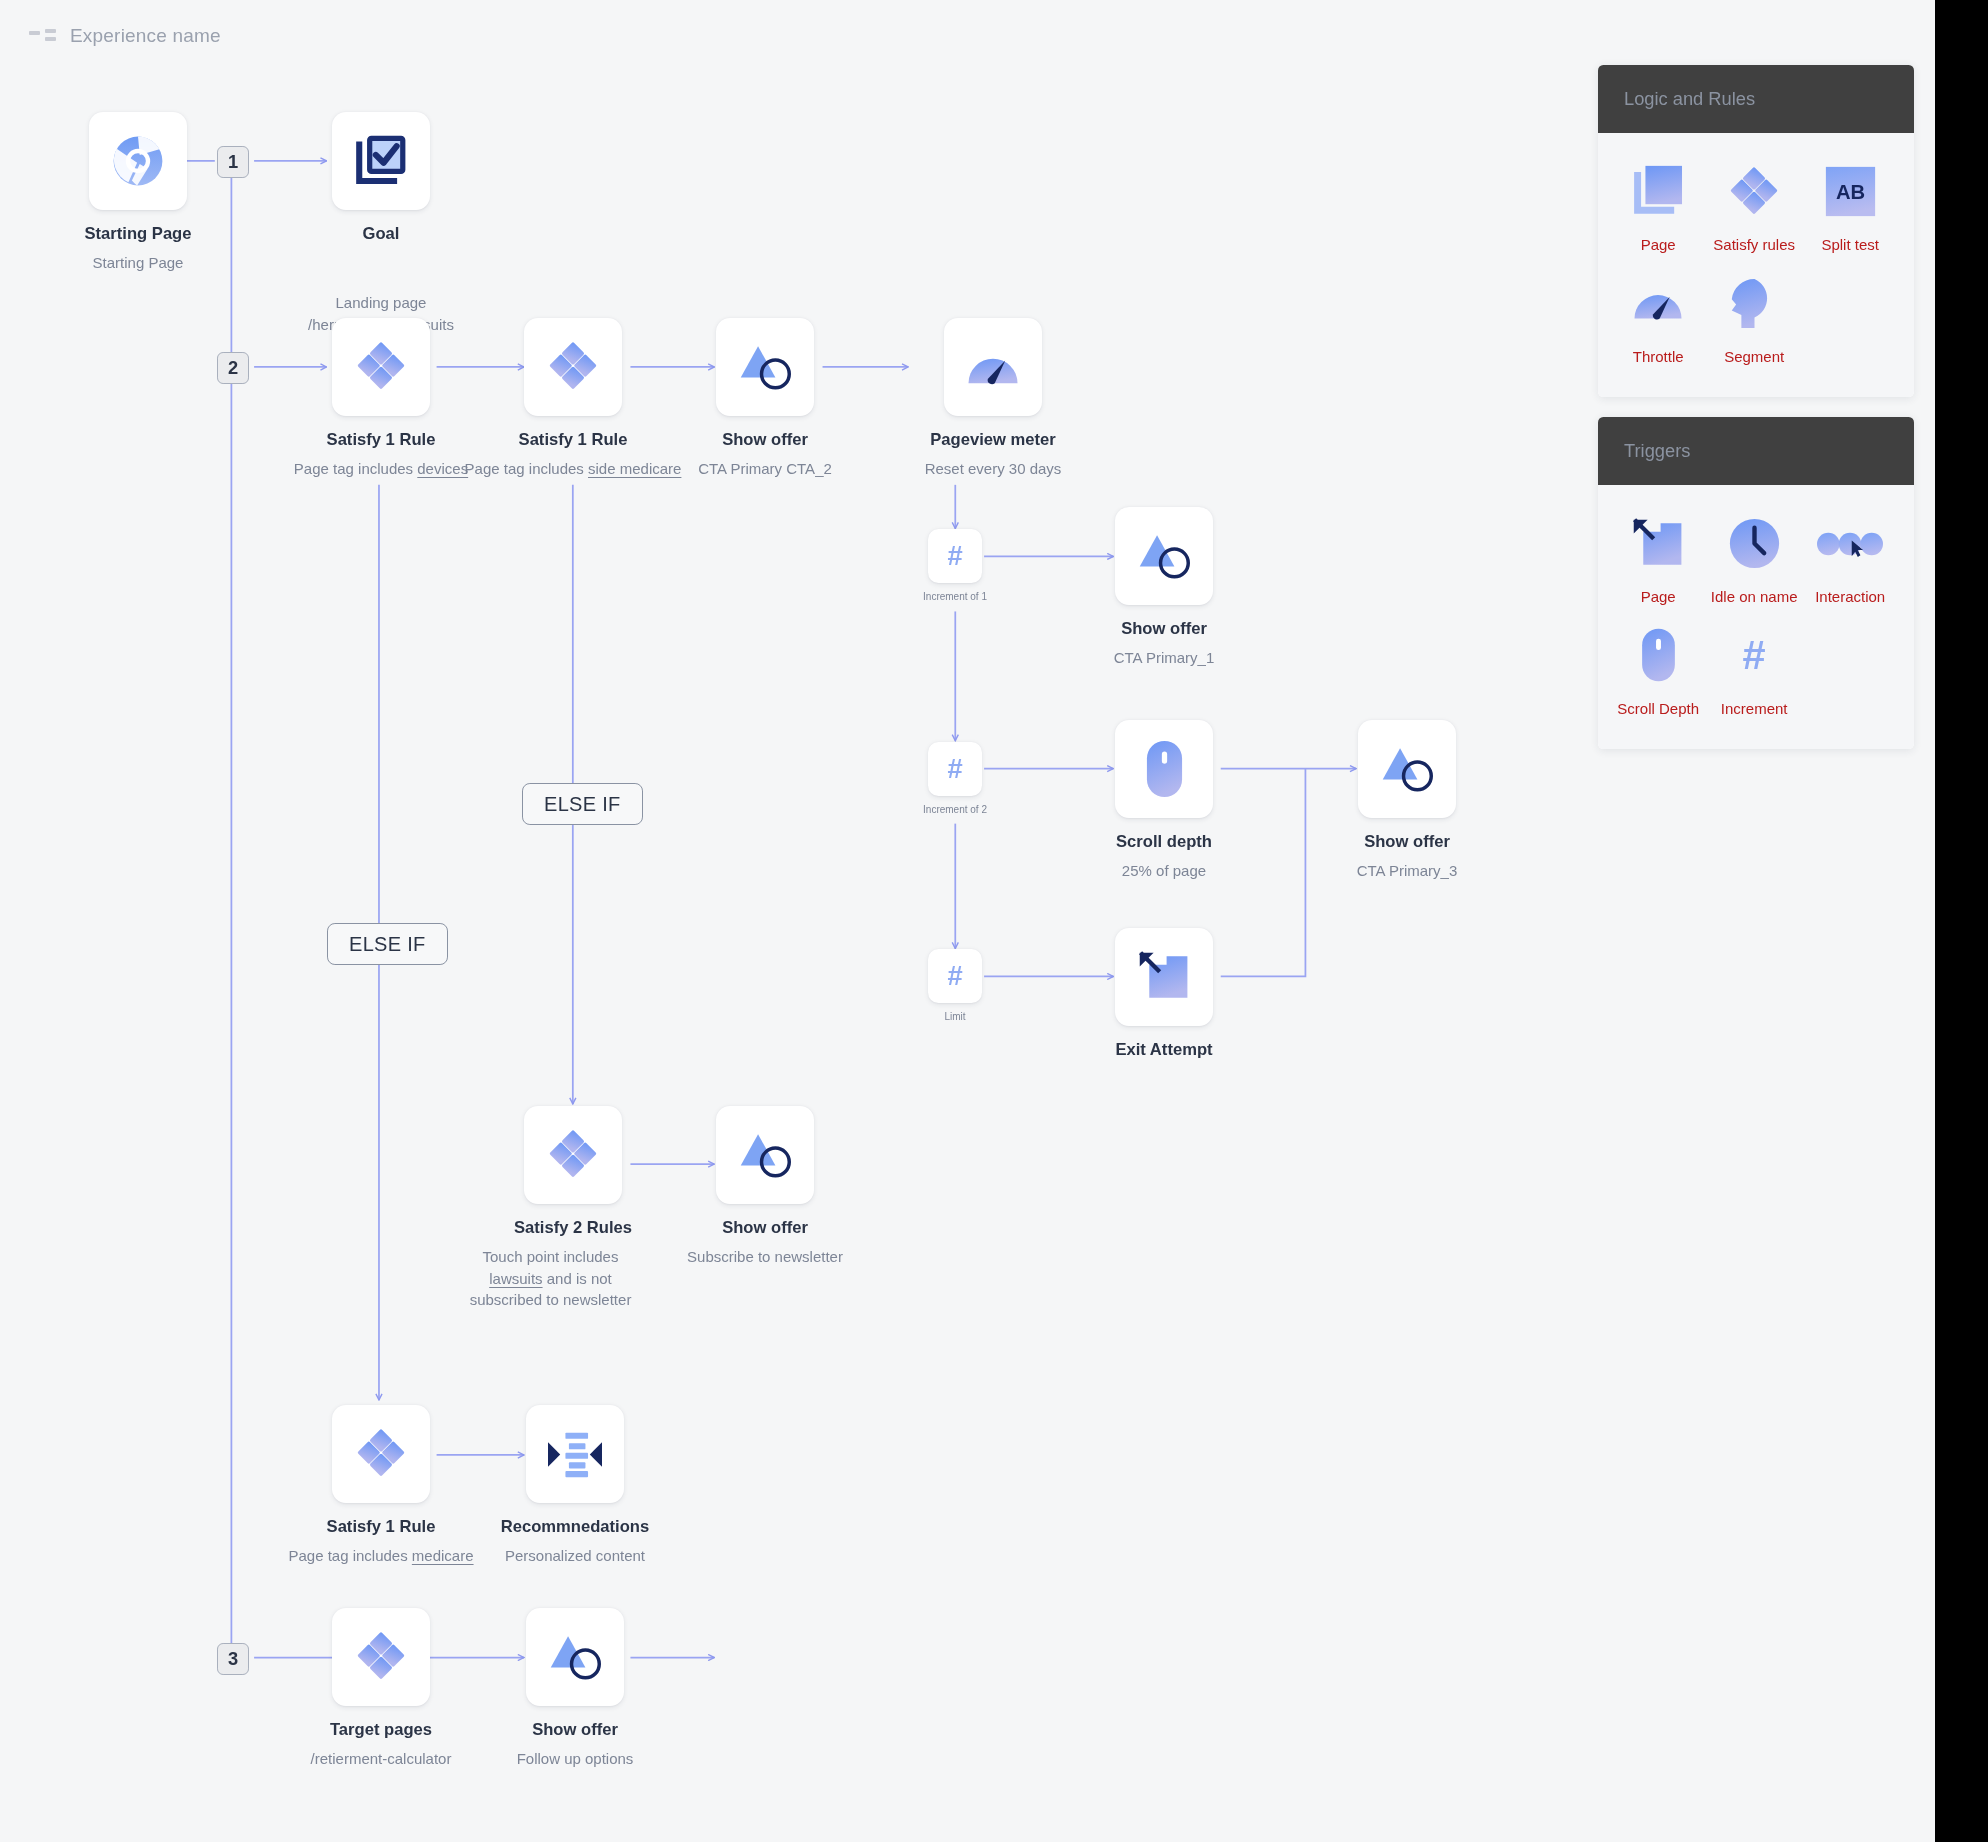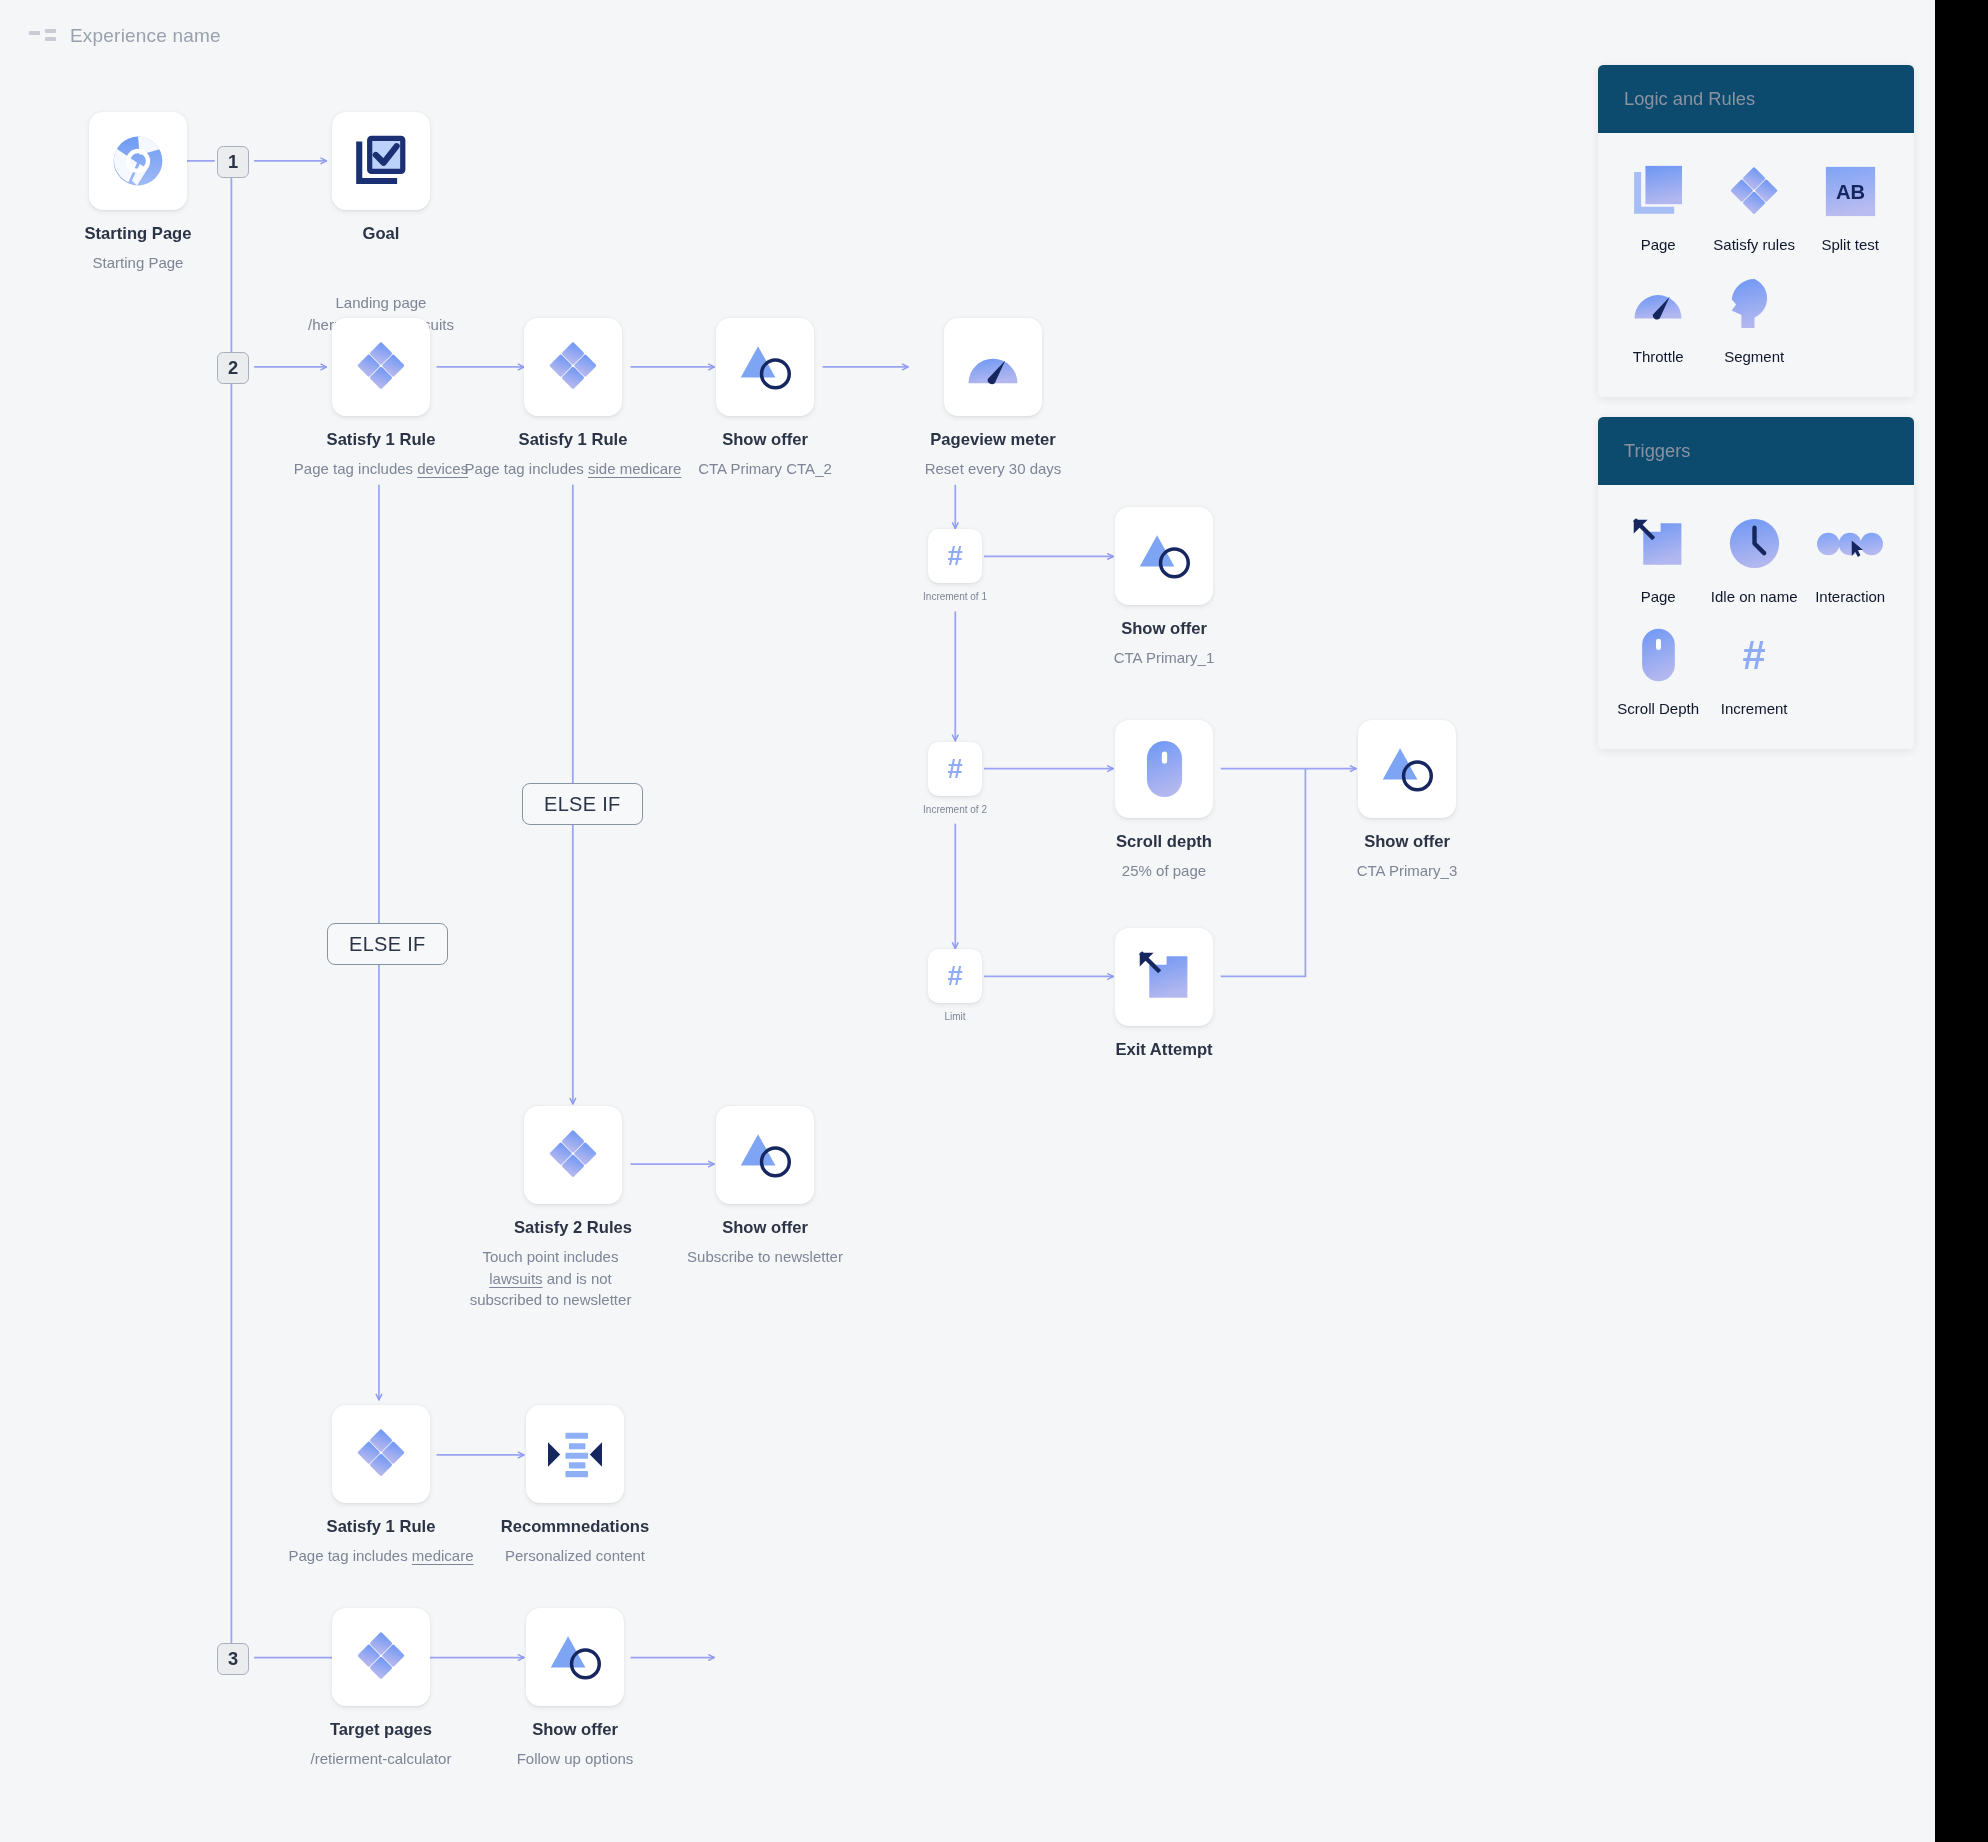--- a/index.html
+++ b/index.html
@@ -71,27 +71,27 @@
   }
 
   
   .panel{
     position:absolute;width:316px;background:#fff;border-radius:5.2px;
     box-shadow:0 1.7px 8.7px rgba(30,40,70,.09);
     overflow:hidden;
   }
   .panel .phead{
     height:68px;display:flex;align-items:center;padding-left:26px;
-    font-size:18.3px;color:#8b93a1;background:#0c4a6e;
+    font-size:18.3px;color:#8b93a1;background:#404040;
   }
   .panel .pbody{background:#f5f6f8;padding:17.5px 0 23px 0;}
   .prow{display:flex;}
   .pitem{width:96px;margin:8.7px 0 8.7px 0;text-align:center;}
   .pitem .glyph{height:65px;display:flex;align-items:center;justify-content:center;}
-  .pitem .lbl{margin-top:12.2px;font-size:15px;color:#0f172a;white-space:nowrap;}
+  .pitem .lbl{margin-top:12.2px;font-size:15px;color:#b91c1c;white-space:nowrap;}
   .prow{padding-left:12.2px;}
 </style>
 </head>
 <body>
 
 <div id="canvas">
 
   <div id="topbar">
     <div id="menu-icon">
       <i class="a"></i>

